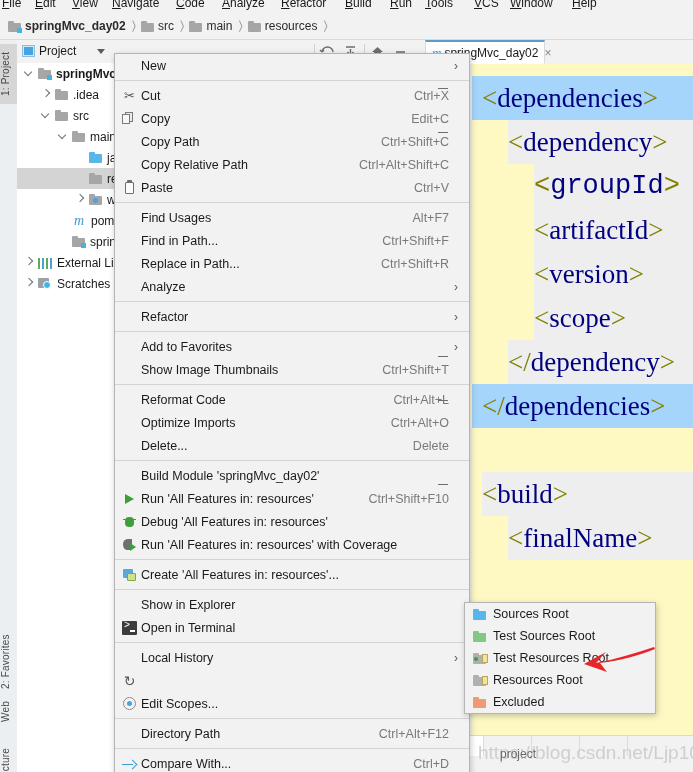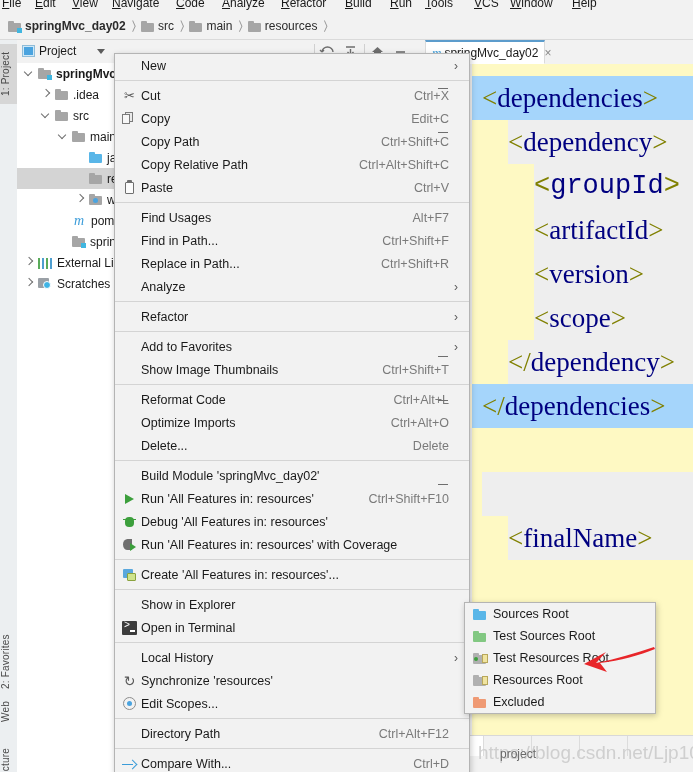--- a/index.html
+++ b/index.html
@@ -331,20 +331,21 @@
       <div class="ind" style="left: 62px; top: 188px; height: 44px; width: 300px;"></div>
       <div class="cl" style="left: 62px; top: 188px;"><span class="br">&lt;</span><span class="tag">version</span><span class="br">&gt;</span></div>
       <div class="ind" style="left: 62px; top: 232px; height: 44px; width: 300px;"></div>
       <div class="cl" style="left: 62px; top: 232px;"><span class="br">&lt;</span><span class="tag">scope</span><span class="br">&gt;</span></div>
       <div class="ind" style="left: 36px; top: 276px; height: 44px; width: 300px;"></div>
       <div class="cl" style="left: 36px; top: 276px;"><span class="br">&lt;/</span><span class="tag">dependency</span><span class="br">&gt;</span></div>
       <div class="hl-yellow" style="top: 320px;"></div>
       <div class="hl-blue" style="top: 320px; left: 0px; width: 268px;"></div>
       <div class="cl" style="left: 10px; top: 320px;"><span class="br">&lt;/</span><span class="tag">dependencies</span><span class="br">&gt;</span></div>
       <div class="ind" style="left: 10px; top: 408px; height: 44px; width: 300px;"></div>
+      <div class="cl" style="left: 10px; top: 408px;"><span class="br">&lt;</span><span class="tag">build</span><span class="br">&gt;</span></div>
       <div class="ind" style="left: 36px; top: 452px; height: 44px; width: 300px;"></div>
       <div class="cl" style="left: 36px; top: 452px;"><span class="br">&lt;</span><span class="tag">finalName</span><span class="br">&gt;</span></div>
     </div>
 </div>
 
 <div id="botstrip">
   <div class="cell" style="left:0;width:20px;"></div>
   <div class="cell" style="left:20px;width:38px;background:#fff;"></div>
   <div class="cell" style="left:58px;width:48px;"></div>
   <div class="cell" style="left:106px;width:48px;"></div>
@@ -508,21 +509,20 @@
     <div class="msep"></div>
     <div class="mi">
       <span class="ico"></span>
       <span class="txt">Local History</span>
       <span class="arw">›</span>
     </div>
     <div class="mi">
       <span class="ico">
         <span class="g sync">↻</span>
       </span>
-      <span class="txt">Synchronize 'resources'</span>
       <span class="arw"></span>
     </div>
     <div class="mi">
       <span class="ico">
         <span class="g scope"></span>
       </span>
       <span class="txt">Edit Scopes...</span>
       <span class="arw"></span>
     </div>
     <div class="msep"></div>

